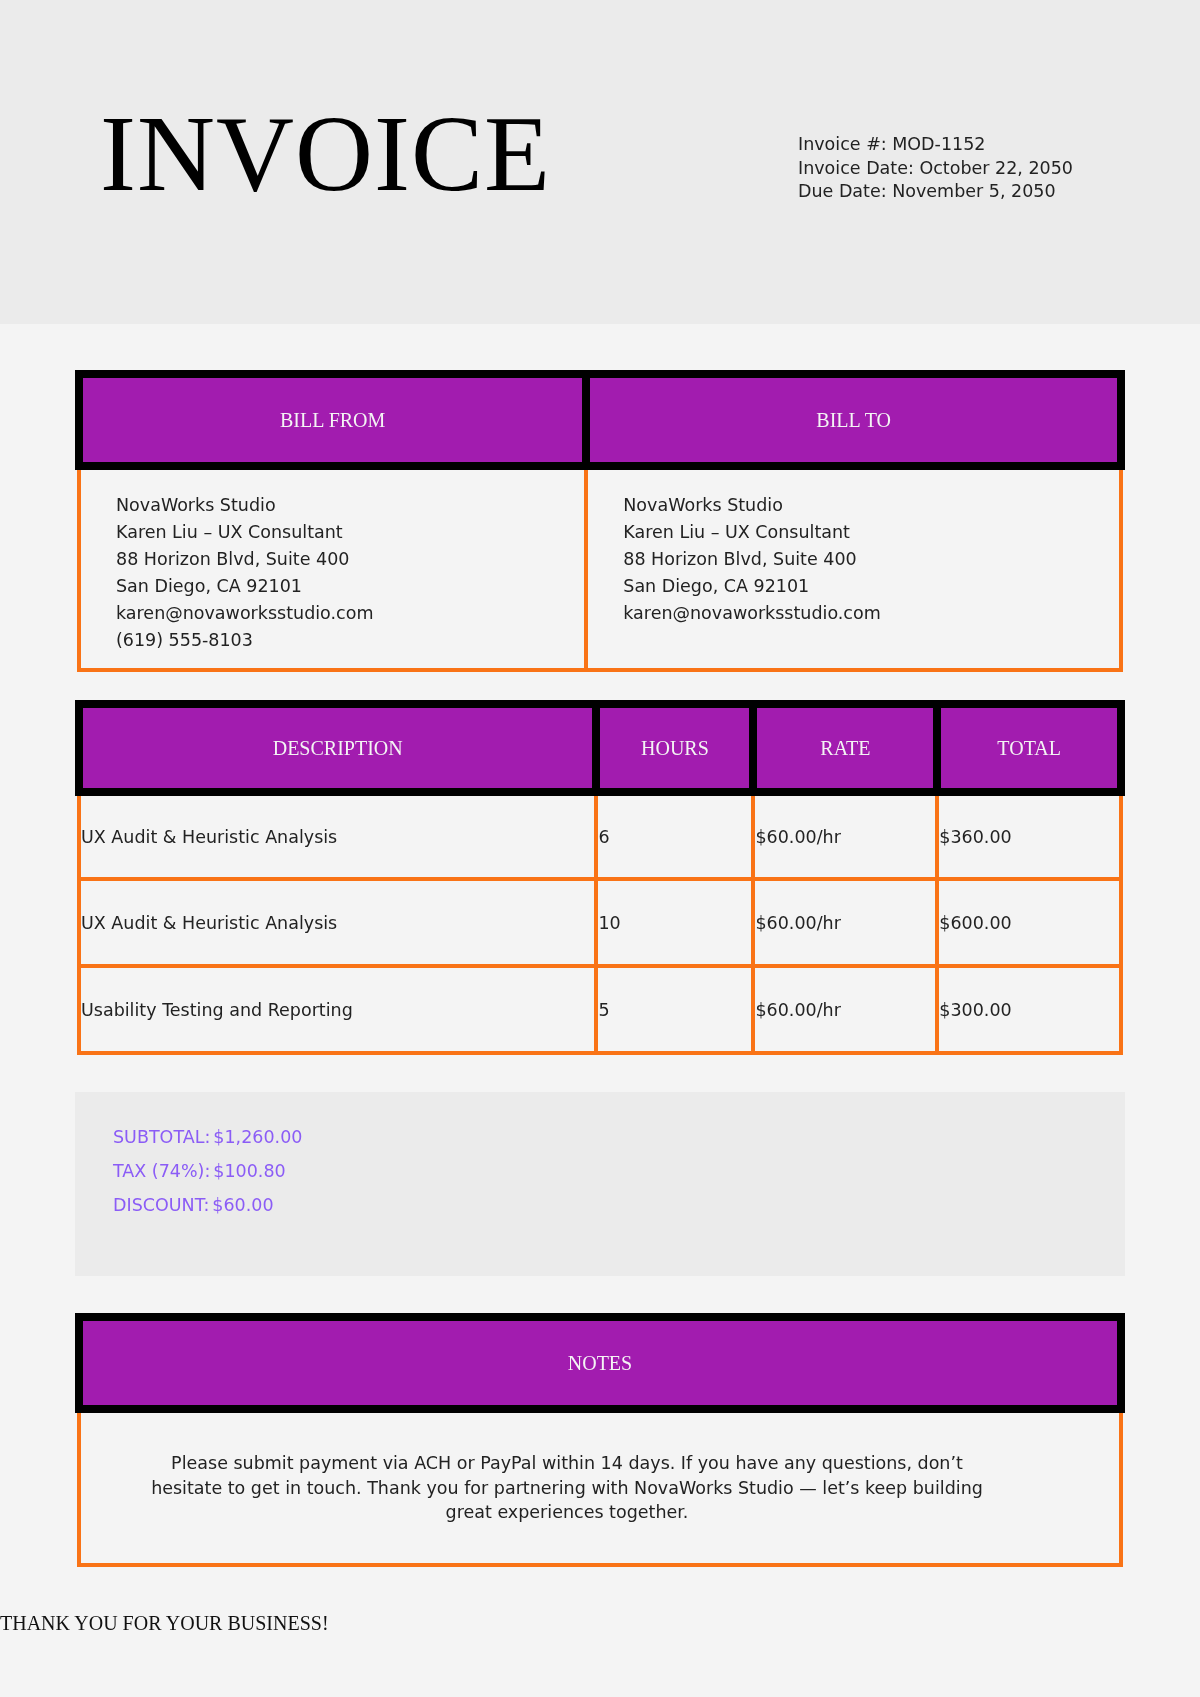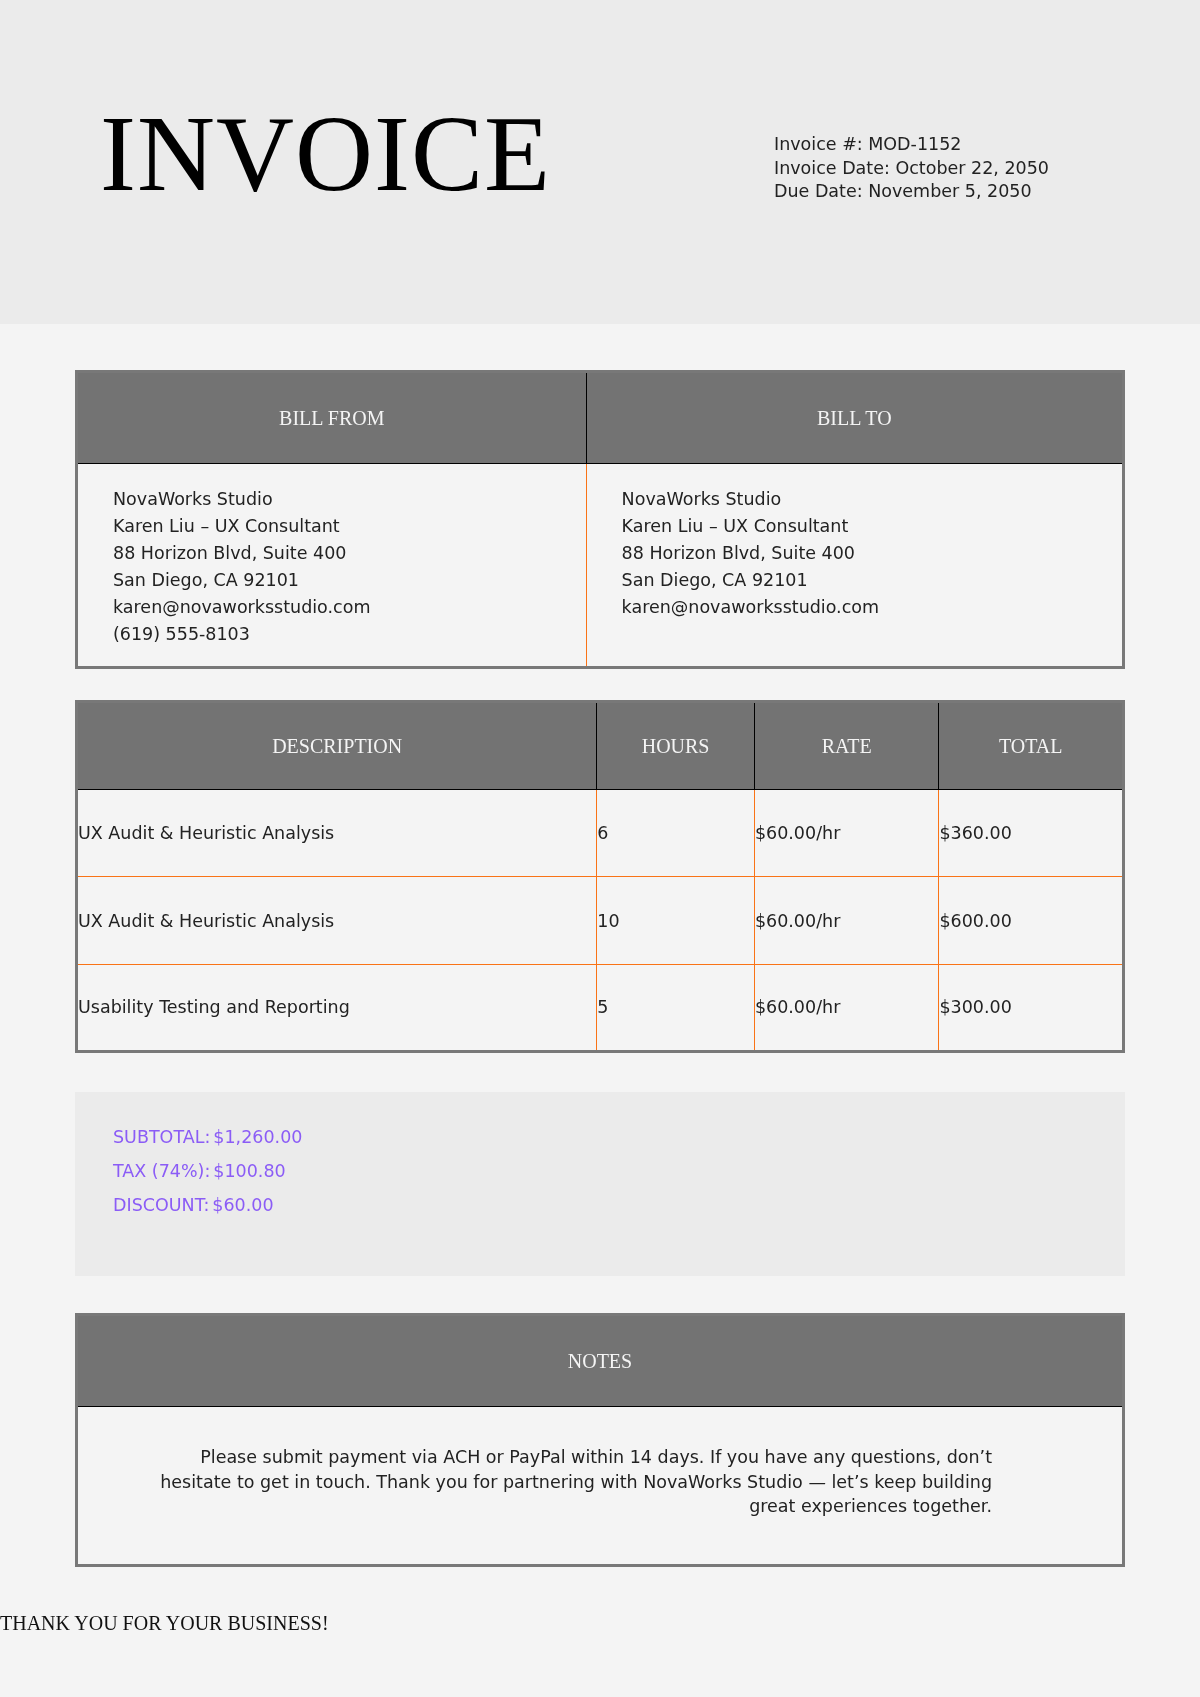--- a/index.html
+++ b/index.html
@@ -1,43 +1,43 @@
 <!DOCTYPE html>
 <html><head>
 <meta charset="utf-8">
 <style>
   * { box-sizing: border-box; margin: 0; padding: 0; }
   html, body { width: 1200px; height: 1697px; background: #f4f4f4; overflow: hidden; }
   body { font-family: "DejaVu Sans", sans-serif; color: #1e1e1e; position: relative; }
 
   .header-band { position: absolute; left: 0; top: 0; width: 1200px; height: 324px; background: #ebebeb; }
   .title { position: absolute; left: 100px; top: 100px; font-family: "Liberation Serif", "DejaVu Serif", serif; font-size: 108px; font-weight: normal; letter-spacing: 1px; color: #000; line-height: 1; }
-  .meta { position: absolute; left: 774px; top: 133px; font-size: 17.5px; line-height: 23.5px; color: #222; }
+  .meta { position: absolute; left: 798px; top: 133px; font-size: 17.5px; line-height: 23.5px; color: #222; }
   .meta div { white-space: nowrap; }
 
   table.grid { position: absolute; left: 75px; width: 1050px; border-collapse: collapse; border: 3px solid #787878; background: #f4f4f4; }
-  table.grid th { background: #737373; color: #f4f4f4; font-family: "Liberation Serif", "DejaVu Serif", serif; font-weight: normal; font-size: 20px; text-align: center; border: 1px solid #000000; }
-  table.grid td { border: 1px solid #f97316; font-size: 17.5px; color: #222; }
+  table.grid th { background: #a21caf; color: #f4f4f4; font-family: "Liberation Serif", "DejaVu Serif", serif; font-weight: normal; font-size: 20px; text-align: center; border: 8px solid #000000; }
+  table.grid td { border: 4px solid #f97316; font-size: 17.5px; color: #222; }
 
   .bill { top: 370px; height: 296px; }
   .bill th { height: 92px; }
   .bill td { vertical-align: top; padding: 22px 35px 0 35px; line-height: 27px; height: 204px; }
   .bill td div { white-space: nowrap; }
 
   .items { top: 700px; height: 353px; }
   .items th { height: 88px; }
   .items td { height: 87px; text-align: left; vertical-align: middle; }
 
   .summary { position: absolute; left: 75px; top: 1092px; width: 1050px; height: 184px; background: #ebebeb; padding: 28px 38px; }
   .summary .row { font-size: 17.5px; line-height: 34px; color: #8b5cf6; white-space: nowrap; }
   .summary .row .lbl { margin-right: 3px; }
 
   .notes { top: 1313px; height: 254px; }
   .notes th { height: 92px; }
-  .notes td { text-align: right; vertical-align: top; padding: 38px 130px 0 64px; line-height: 24.5px; font-size: 17.5px; }
+  .notes td { text-align: center; vertical-align: top; padding: 38px 130px 0 64px; line-height: 24.5px; font-size: 17.5px; }
 
   .thanks { position: absolute; left: 0; width: 1200px; top: 1612px; text-align: left; font-family: "Liberation Serif", "DejaVu Serif", serif; font-size: 20px; color: #111; }
 </style>
 </head>
 <body>
 
 <div class="header-band"></div>
 <h1 class="title">INVOICE</h1>
 <div class="meta">
   <div>Invoice #: MOD-1152</div>

